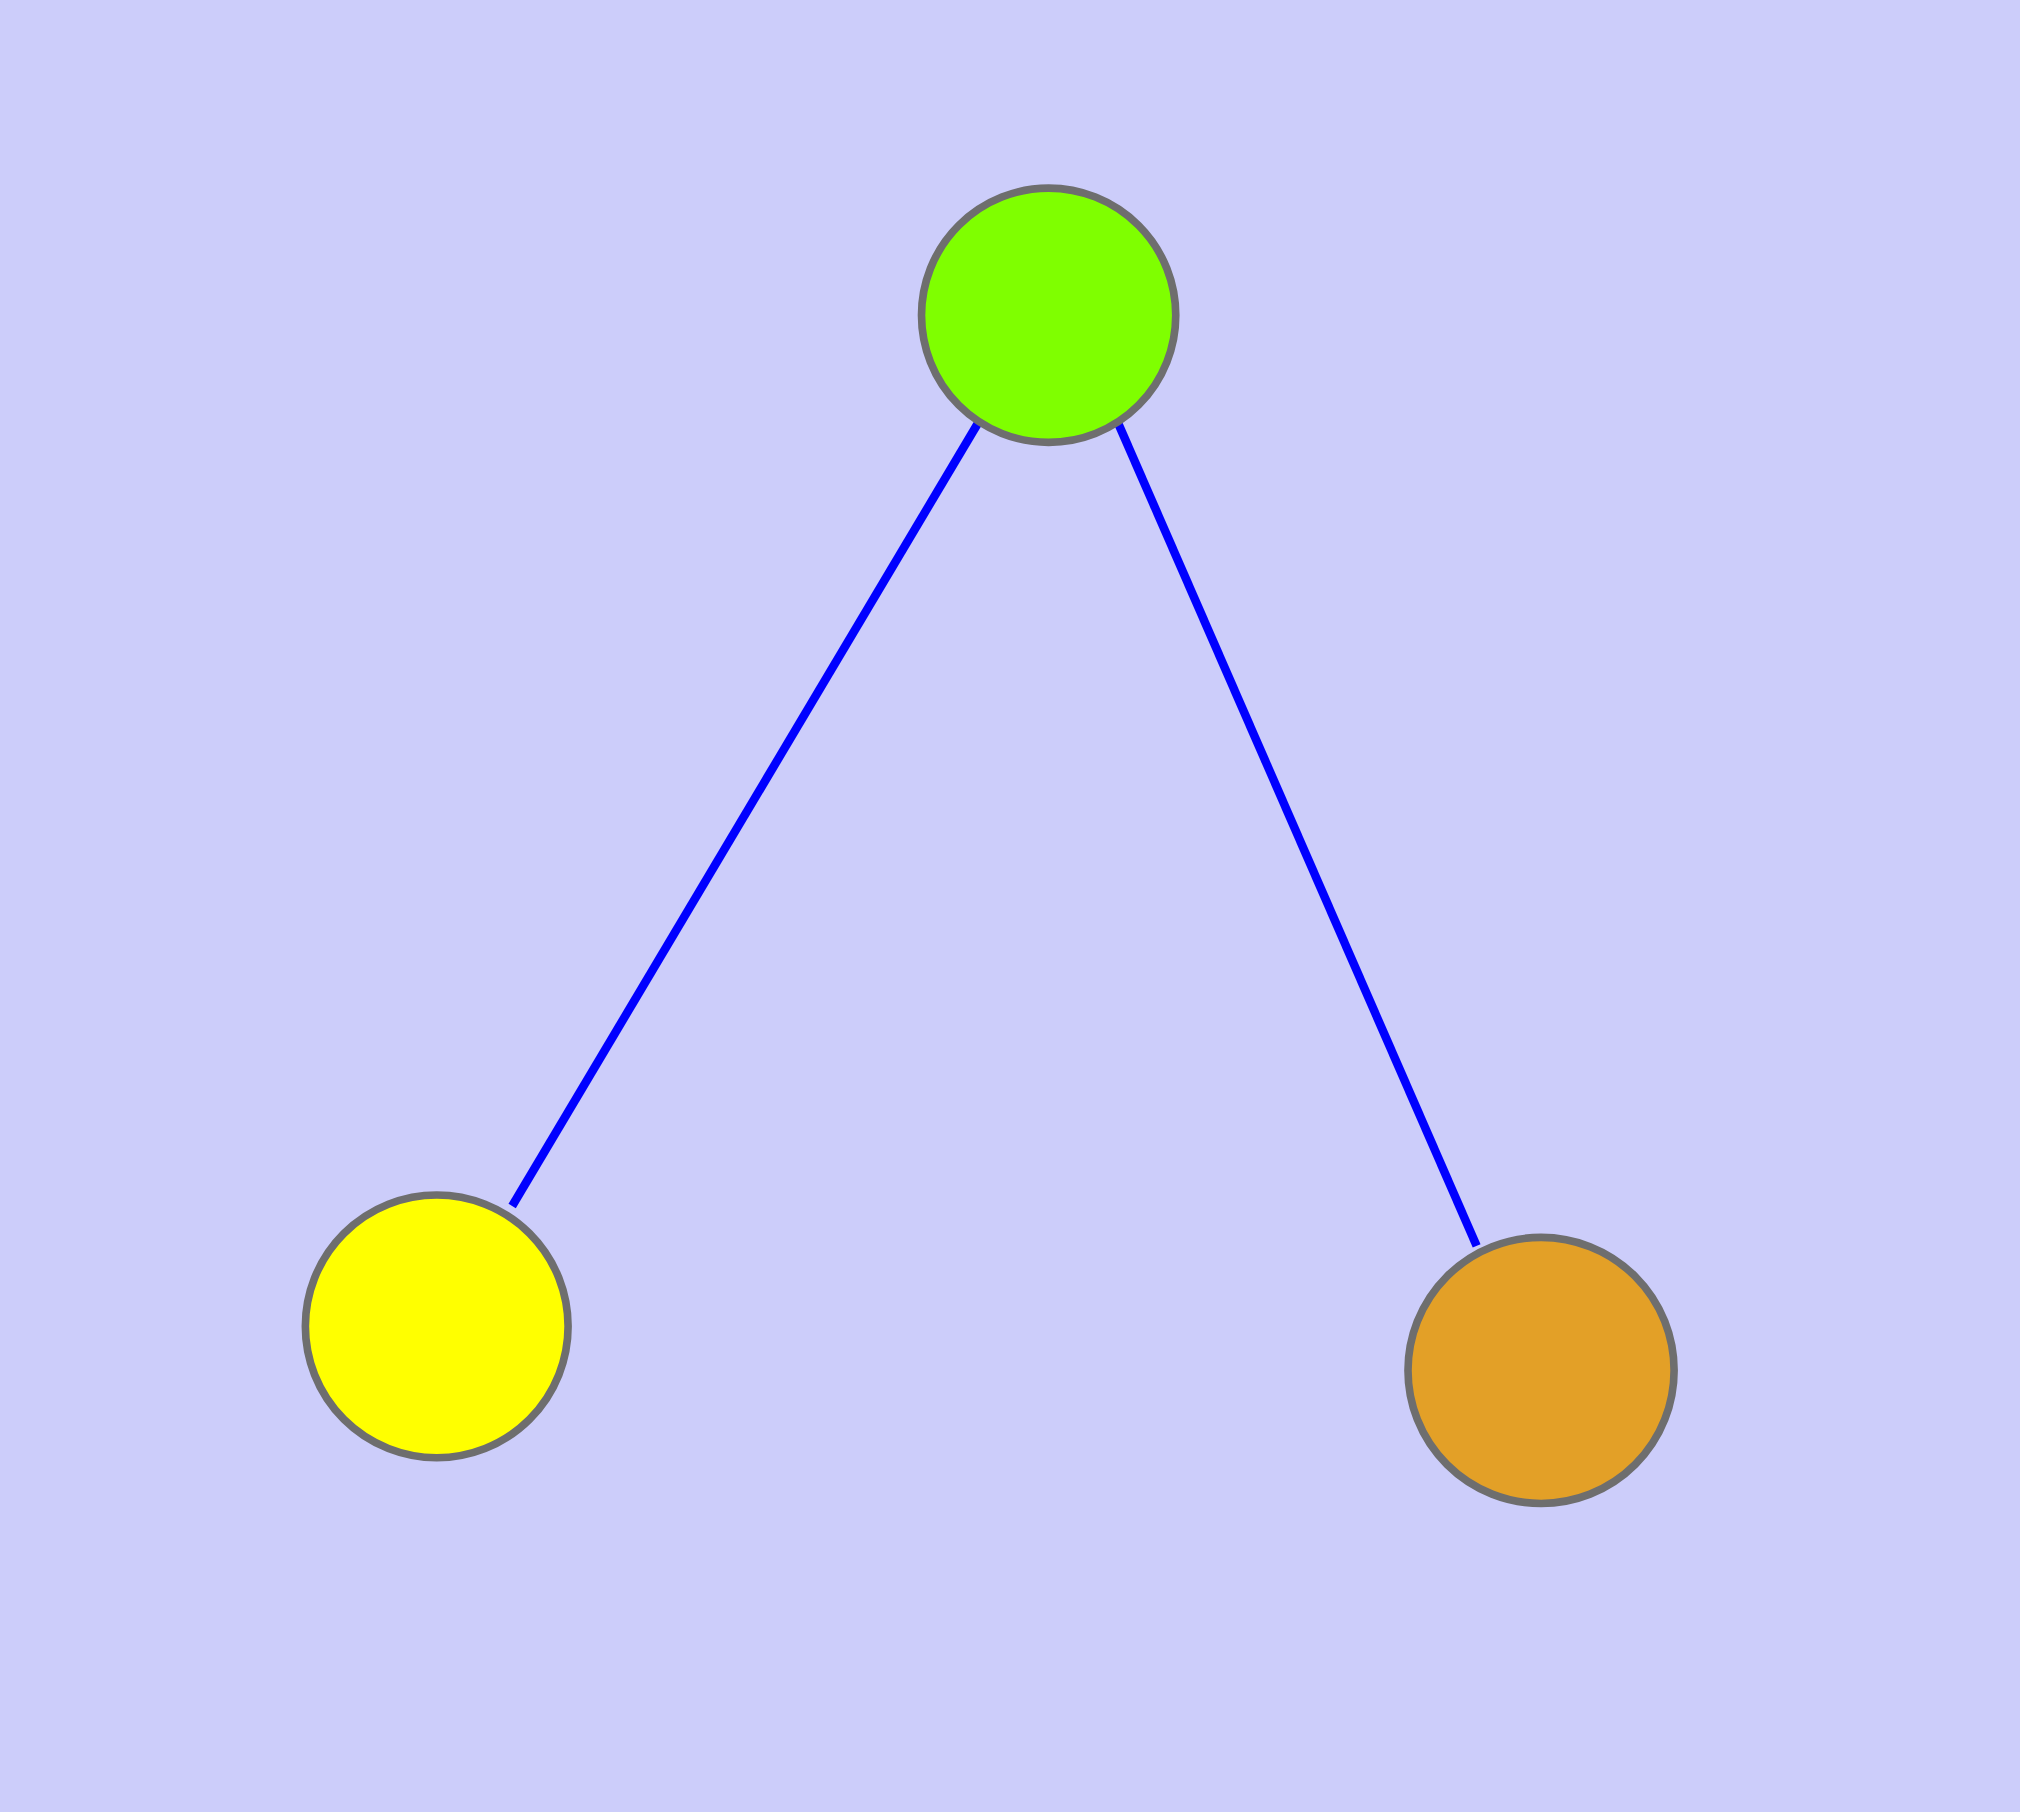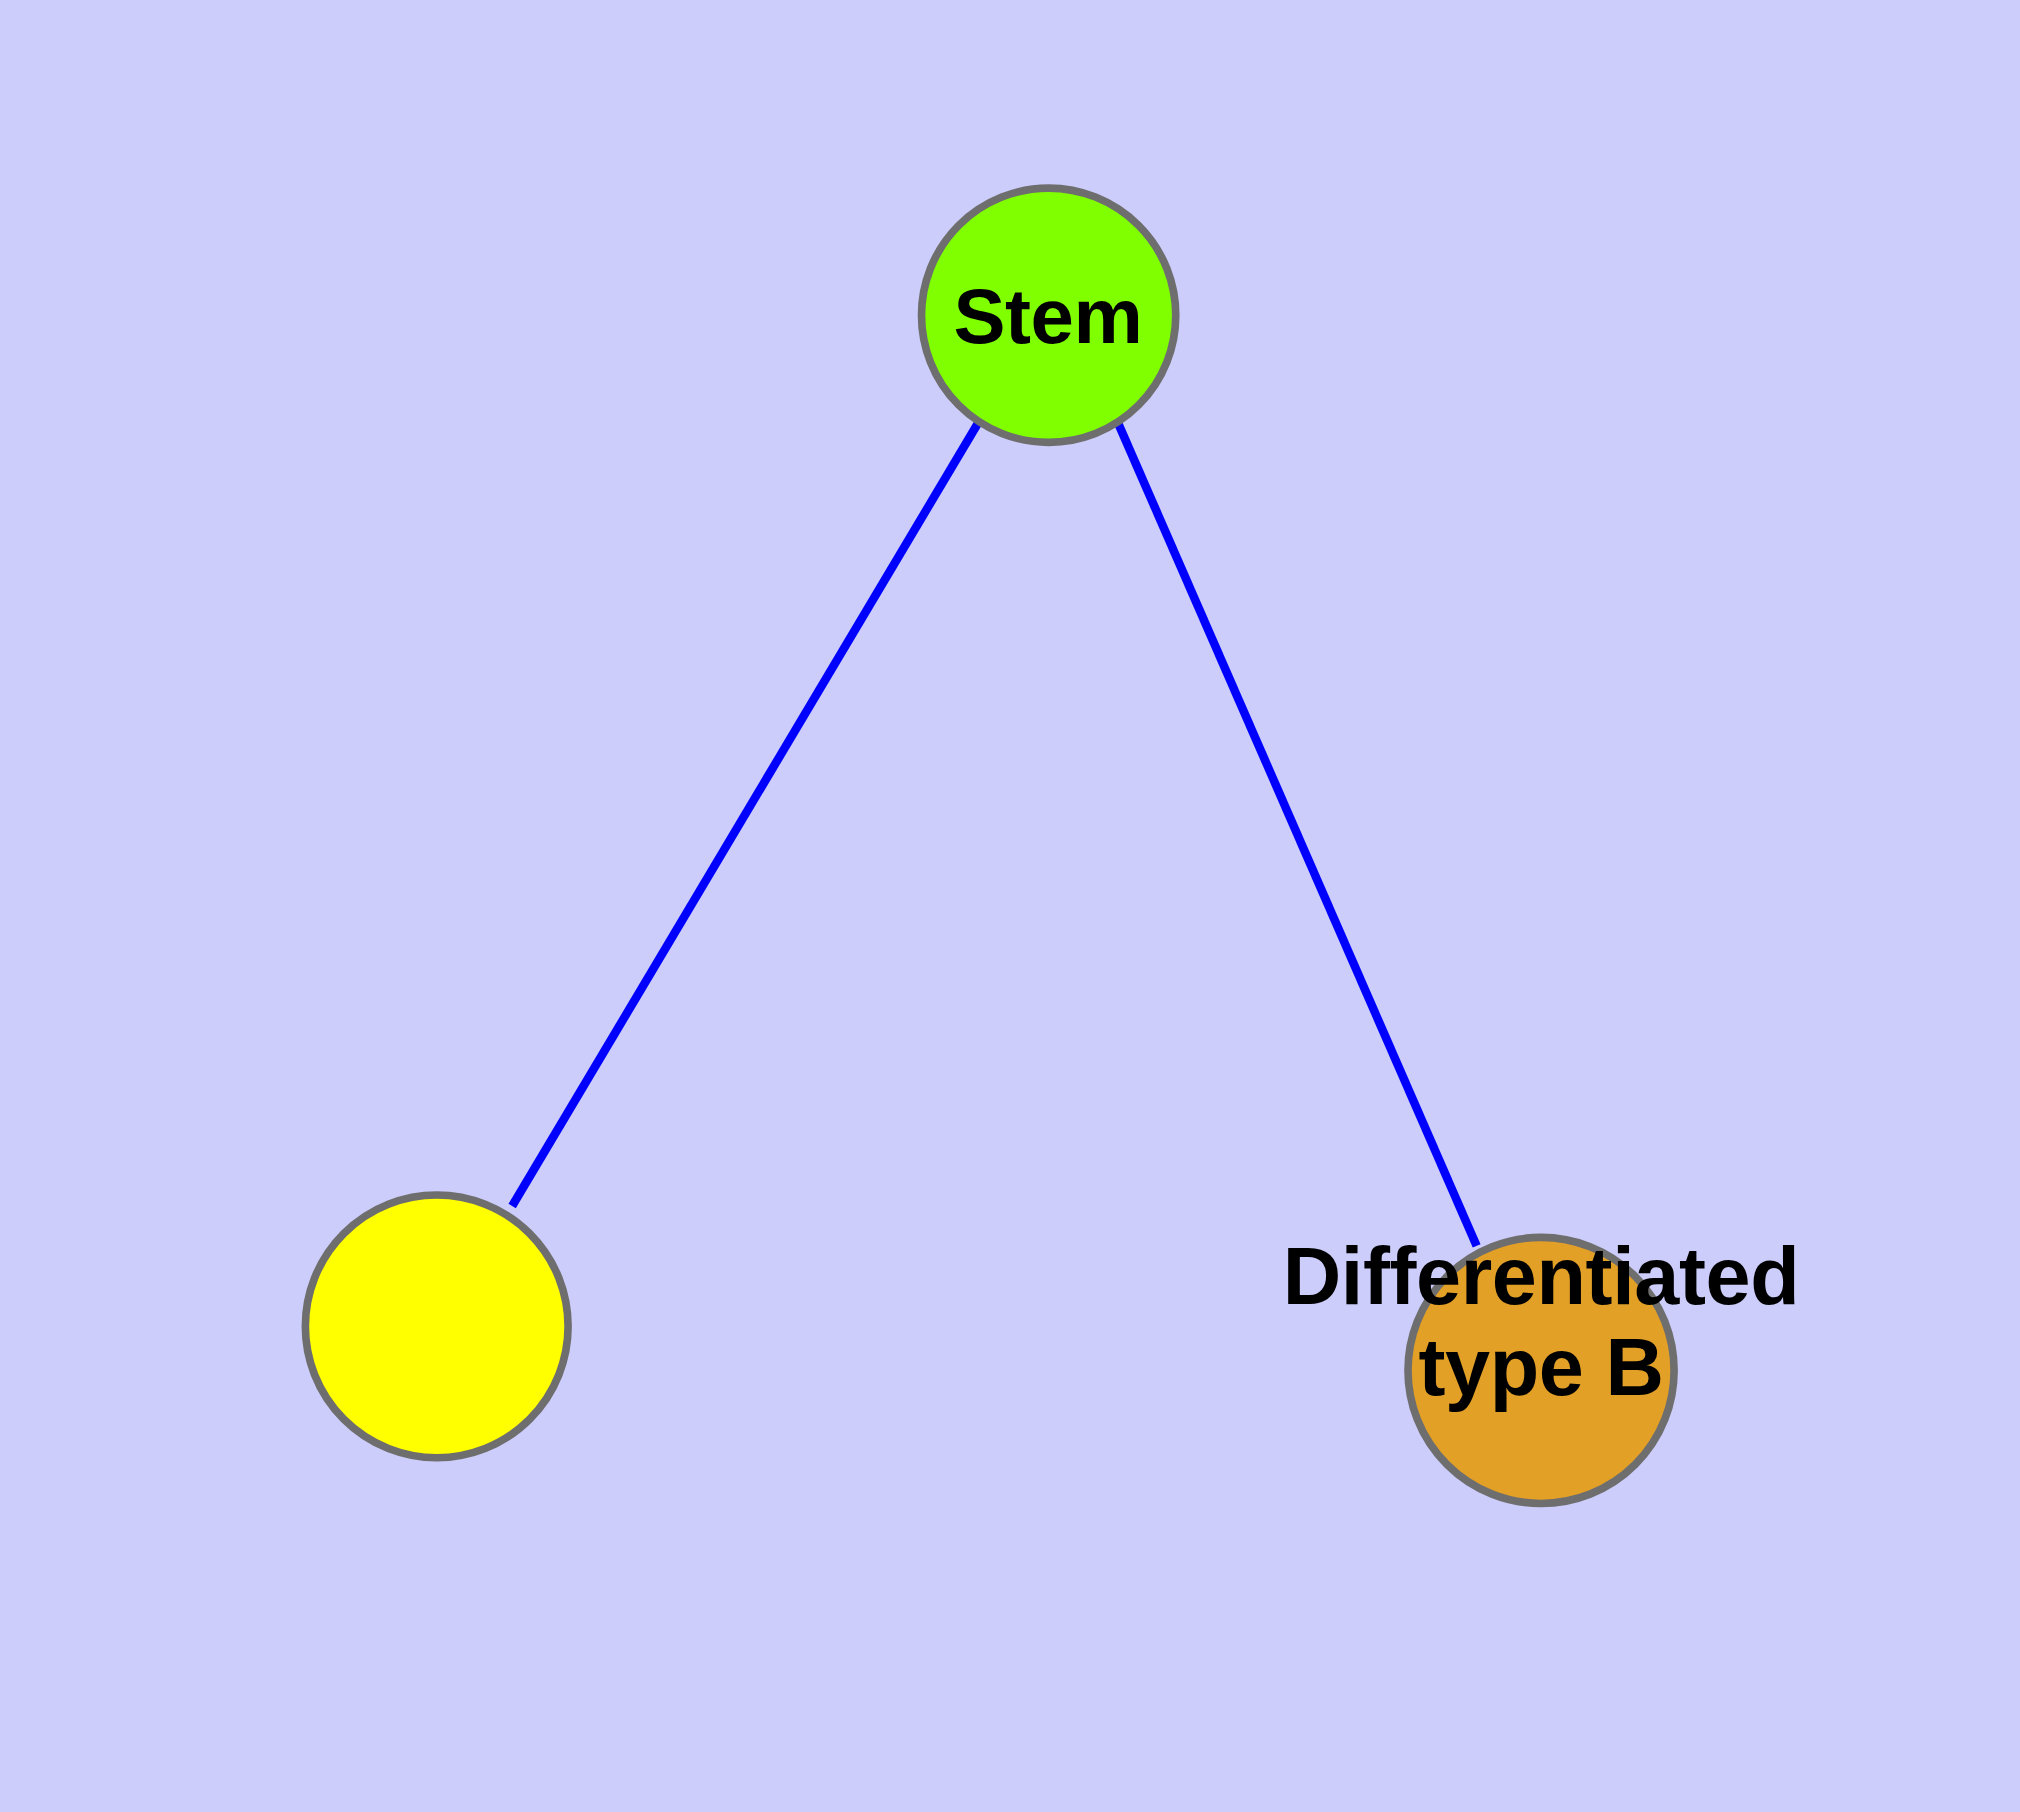--- a/index.html
+++ b/index.html
@@ -73,20 +73,17 @@
       <line x1="1318" y1="497" x2="1742" y2="1470" stroke="#0000ff" stroke-width="10" stroke-linecap="butt"></line>
     </g>
 
     <g>
       <circle cx="1237" cy="372" r="150" fill="#7fff00" stroke="#6e6e6e" stroke-width="9"></circle>
       <circle cx="515" cy="1565" r="155" fill="#ffff00" stroke="#6e6e6e" stroke-width="9"></circle>
       <circle cx="1818" cy="1617" r="157" fill="#e3a027" stroke="#6e6e6e" stroke-width="9"></circle>
     </g>
   </svg>
 
-  <div class="node-label" id="label-stem">Stem</div>
 
 
-  <div class="node-label" id="label-typeb"><span>Differentiated</span>
-<span>type B</span></div>
 
 </div>
 
 
 </body></html>

